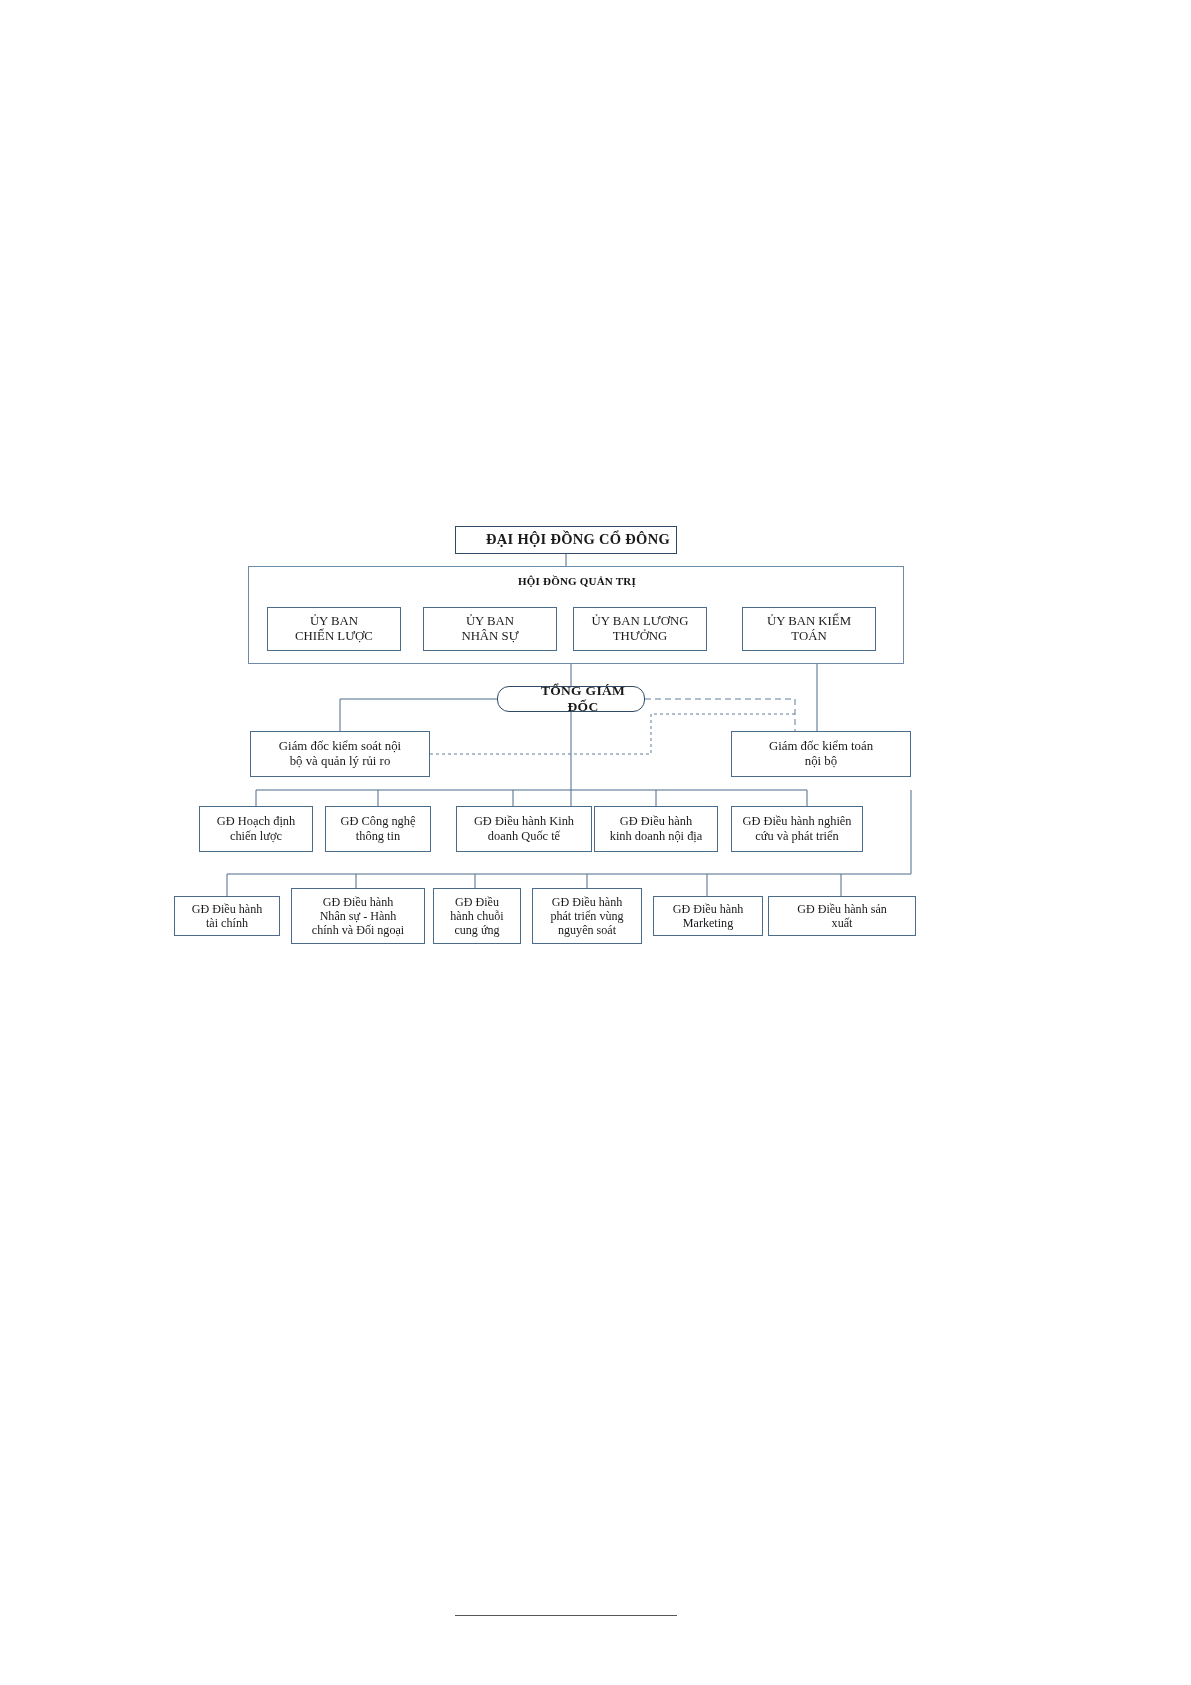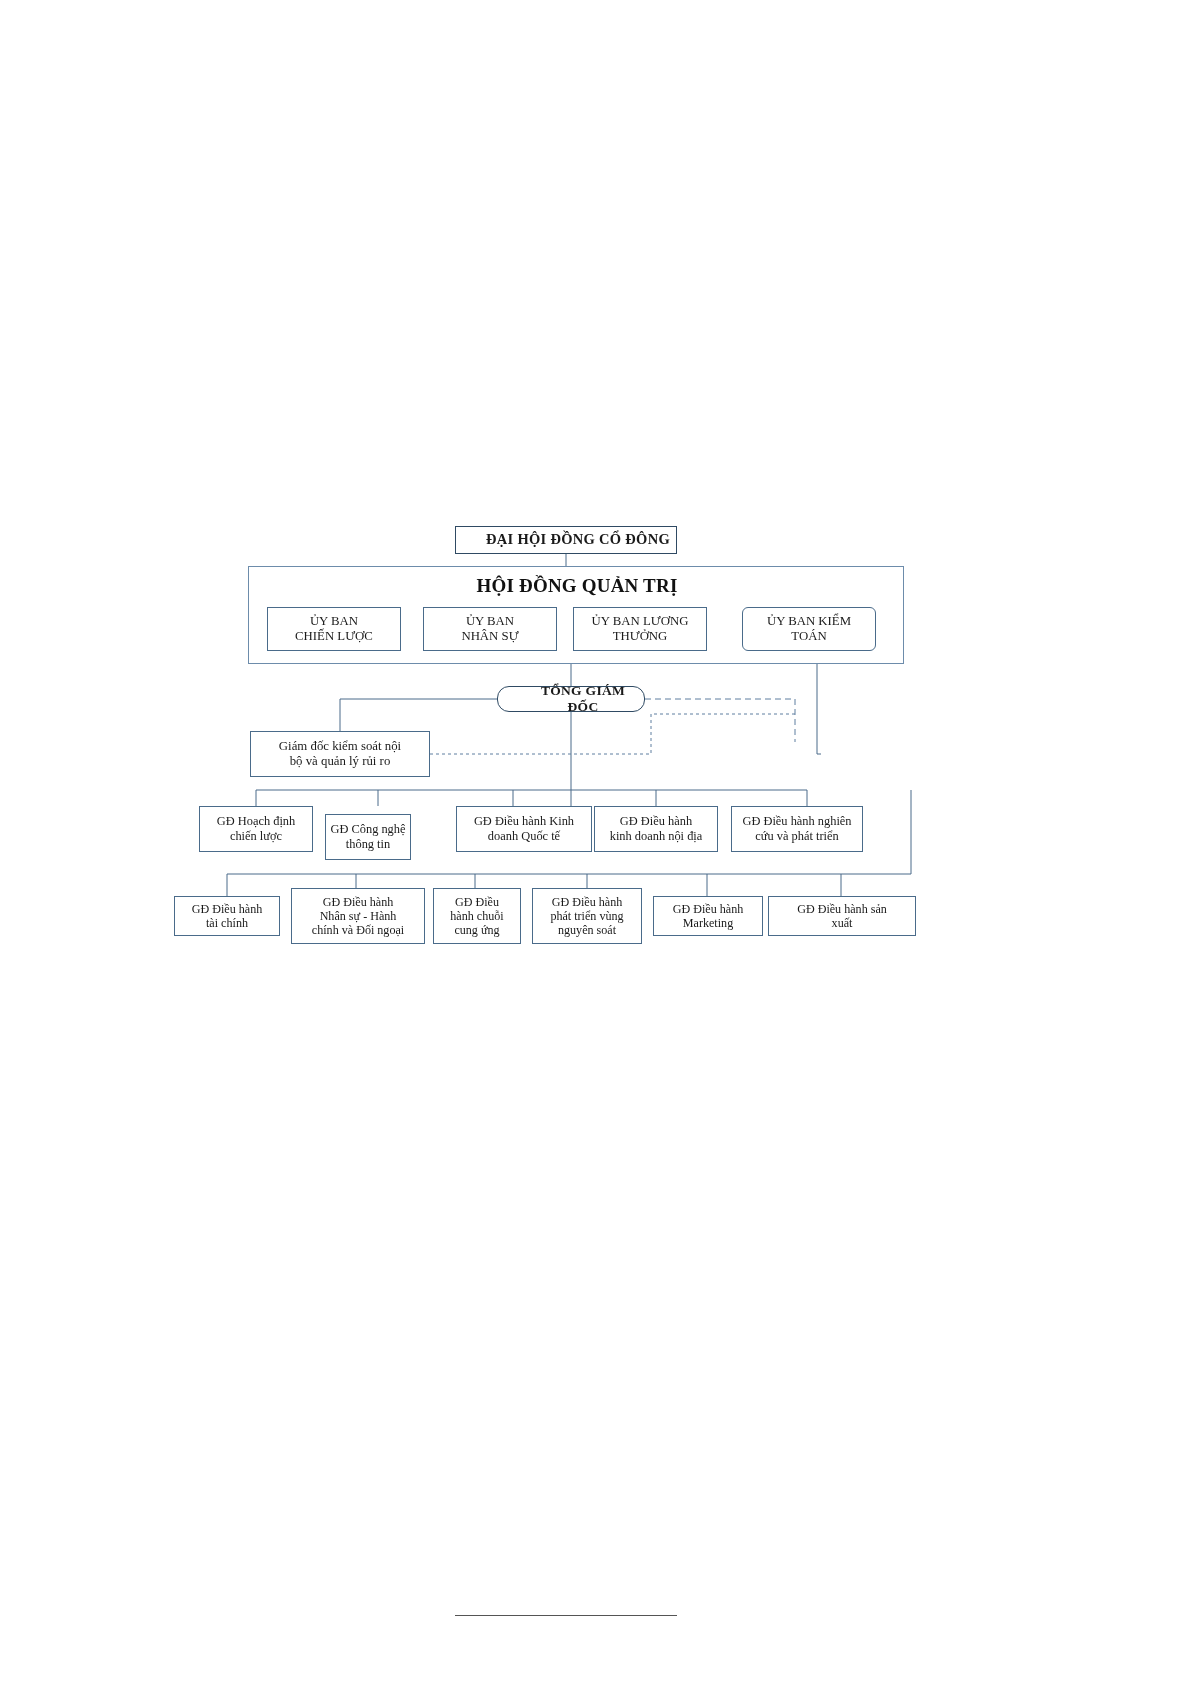--- a/index.html
+++ b/index.html
@@ -41,45 +41,45 @@
     left:455px;top:526px;width:222px;height:28px;
     font-size:14.5px;
   }
   #b-hdqt-outer{
     left:248px;top:566px;width:656px;height:98px;
     border:1px solid #6d8cab;
     display:block;
   }
   #b-hdqt-title{
     position:absolute;left:0;top:8px;width:656px;
-    text-align:center;font-weight:bold;font-size:19px;
+    text-align:center;font-weight:bold;font-size:11px;
     color:#111;letter-spacing:.2px;
   }
   .uyban{
     width:134px;height:44px;top:607px;font-size:12.8px;
   }
   #b-ub1{left:267px;}
   #b-ub2{left:423px;}
   #b-ub3{left:573px;}
-  #b-ub4{left:742px;border-radius:6px;}
+  #b-ub4{left:742px;}
 
   #b-tgd{
     left:497px;top:686px;width:148px;height:26px;
     font-size:13.5px;font-weight:bold;border-radius:12px;
   }
   #b-ksnb{
     left:250px;top:731px;width:180px;height:46px;font-size:12.8px;
   }
   #b-ktnb{
     left:731px;top:731px;width:180px;height:46px;font-size:12.8px;
   }
 
   .gd-row1{top:806px;height:46px;font-size:12.4px;}
   #b-g1{left:199px;width:114px;}
-  #b-g2{left:325px;width:86px;margin-top:8px;}
+  #b-g2{left:325px;width:106px;}
   #b-g3{left:445px;width:136px;margin-left:11px;}
   #b-g4{left:594px;width:124px;}
   #b-g5{left:731px;width:132px;}
 
   .gd-row2{top:893px;height:46px;font-size:12.1px;}
   #b-h1{left:174px;width:106px;top:896px;height:40px;}
   #b-h2{left:291px;width:134px;height:56px;top:888px;}
   #b-h3{left:433px;width:88px;height:56px;top:888px;justify-content:center;}
   #b-h4{left:532px;width:110px;height:56px;top:888px;}
   #b-h5{left:653px;width:110px;top:896px;height:40px;}
@@ -183,20 +183,26 @@
     <span class="lbl">TỔNG GIÁM ĐỐC</span>
   </div>
 
   <div class="box" id="b-ksnb">
     <span class="lbl">
       <span>Giám đốc kiểm soát nội</span><br>
       <span>bộ và quản lý rủi ro</span>
     </span>
   </div>
 
+  <div class="box" id="b-ktnb">
+    <span class="lbl">
+      <span>Giám đốc kiểm toán</span><br>
+      <span>nội bộ</span>
+    </span>
+  </div>
 
   <div class="box gd-row1" id="b-g1">
     <span class="lbl">
       <span>GĐ Hoạch định</span><br>
       <span>chiến lược</span>
     </span>
   </div>
 
   <div class="box gd-row1" id="b-g2">
     <span class="lbl">

